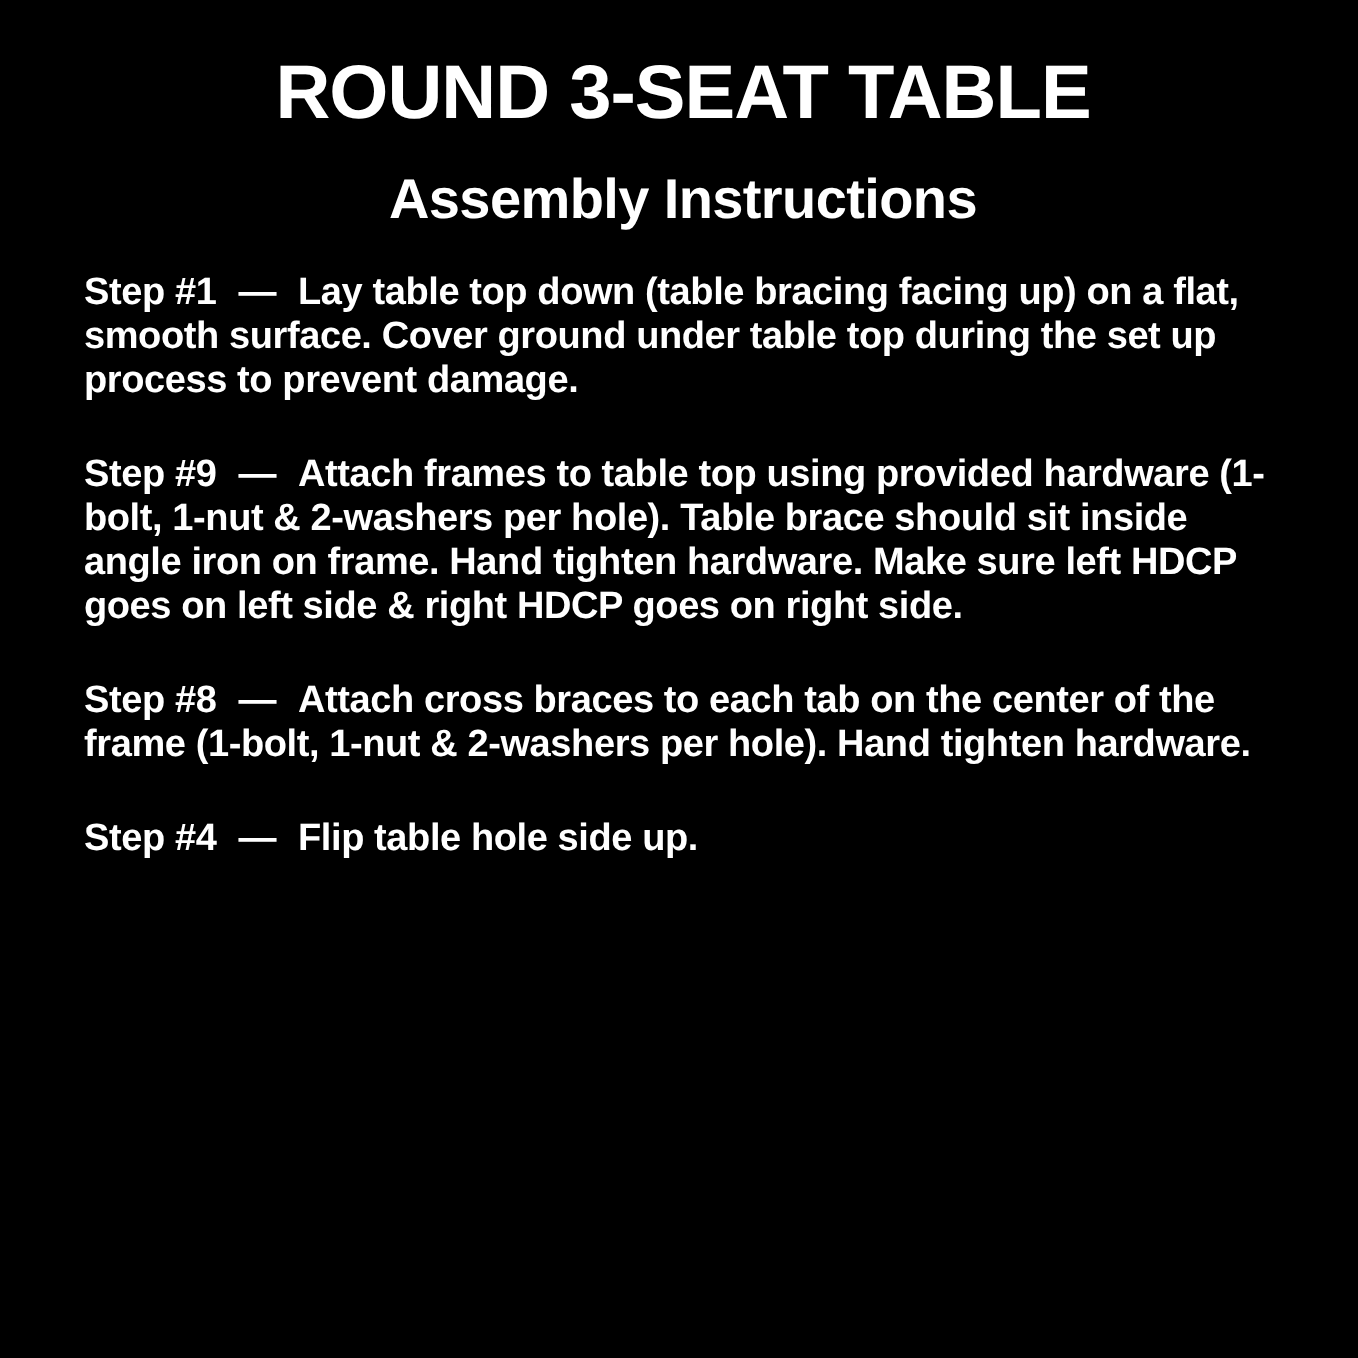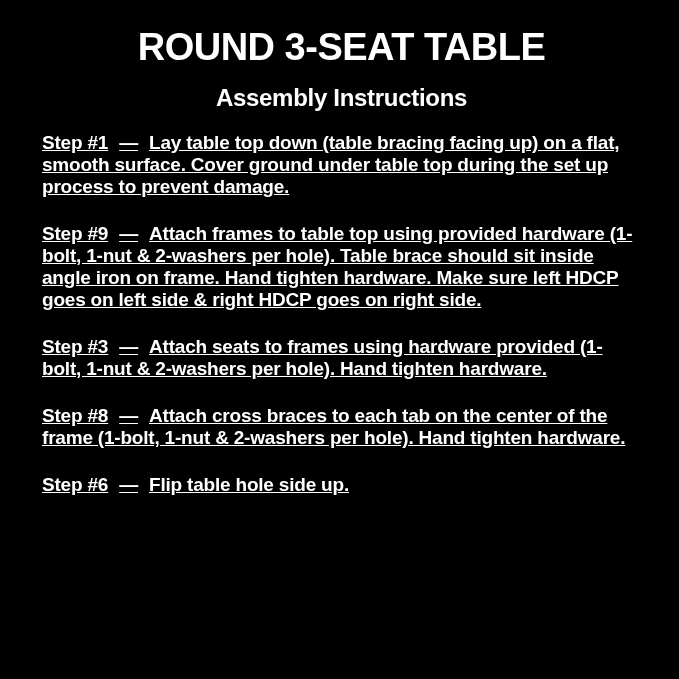--- a/index.html
+++ b/index.html
@@ -26,28 +26,27 @@
     margin-bottom: 18px;
   }
   .title {
     font-size: 38px;
     font-weight: 800;
     letter-spacing: -0.5px;
     line-height: 1.05;
     margin: 0 0 6px 0;
   }
   .subtitle {
-    font-size: 24px;
+    font-size: 28px;
     font-weight: 700;
     letter-spacing: -0.3px;
     margin: 16px;
   }
   .steps {
     margin-top: 20px;
-    text-decoration: underline;
   }
   .step {
     font-size: 19px;
     font-weight: 700;
     line-height: 1.16;
     letter-spacing: -0.2px;
     margin: 0 0 25px 0;
   }
   .step-label {
     white-space: nowrap;
@@ -66,22 +65,19 @@
   </div>
 
   <div class="steps">
     <p class="step">
       <span class="step-label">Step #1</span><span class="step-separator">—</span><span class="step-text">Lay table top down (table bracing facing up) on a flat, smooth surface. Cover ground under table top during the set up process to prevent damage.</span>
     </p>
     <p class="step">
       <span class="step-label">Step #9</span><span class="step-separator">—</span><span class="step-text">Attach frames to table top using provided hardware (1-bolt, 1-nut &amp; 2-washers per hole). Table brace should sit inside angle iron on frame. Hand tighten hardware. Make sure left HDCP goes on left side &amp; right HDCP goes on right side.</span>
     </p>
     <p class="step">
-      <span class="step-label">Step #3</span><span class="step-separator">—</span><span class="step-text">Attach seats to frames using hardware provided (1-bolt, 1-nut &amp; 2-washers per hole). Hand tighten hardware.</span>
-    </p>
-    <p class="step">
       <span class="step-label">Step #8</span><span class="step-separator">—</span><span class="step-text">Attach cross braces to each tab on the center of the frame (1-bolt, 1-nut &amp; 2-washers per hole). Hand tighten hardware.</span>
     </p>
     <p class="step">
-      <span class="step-label">Step #6</span><span class="step-separator">—</span><span class="step-text">Flip table hole side up.</span>
+      <span class="step-label">Step #4</span><span class="step-separator">—</span><span class="step-text">Flip table hole side up.</span>
     </p>
   </div>
 </div>
 
 </body></html>

